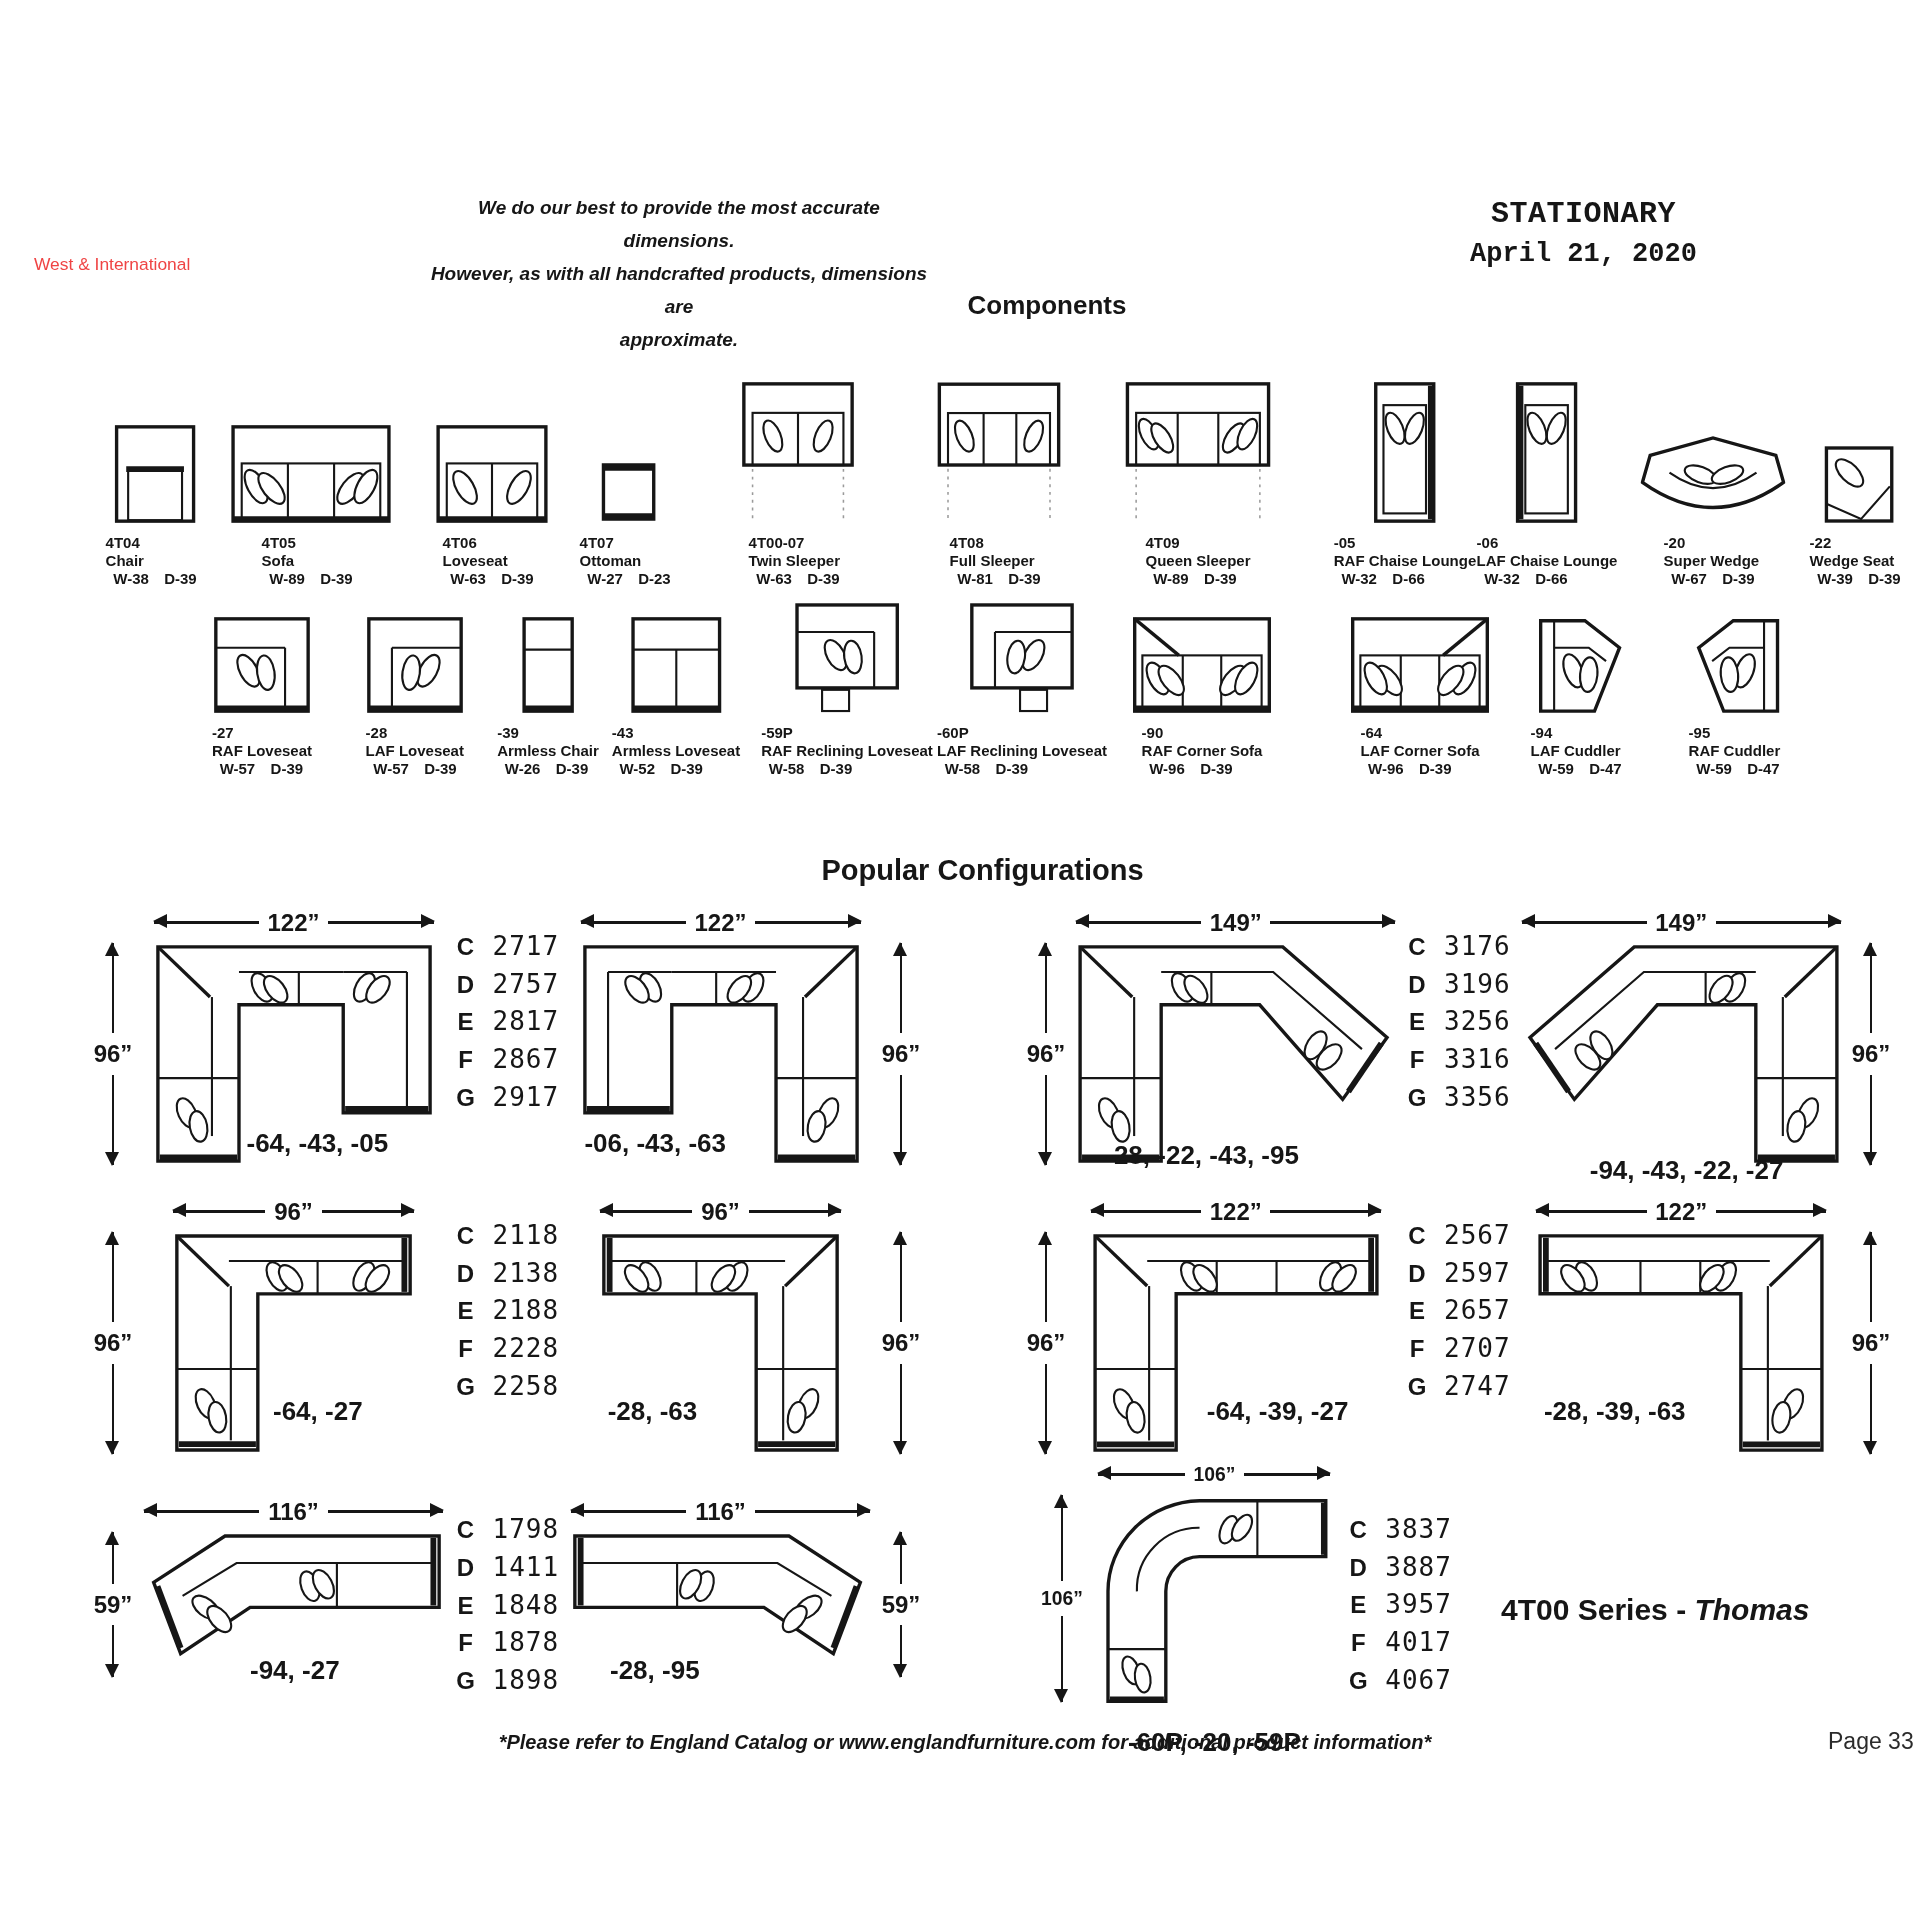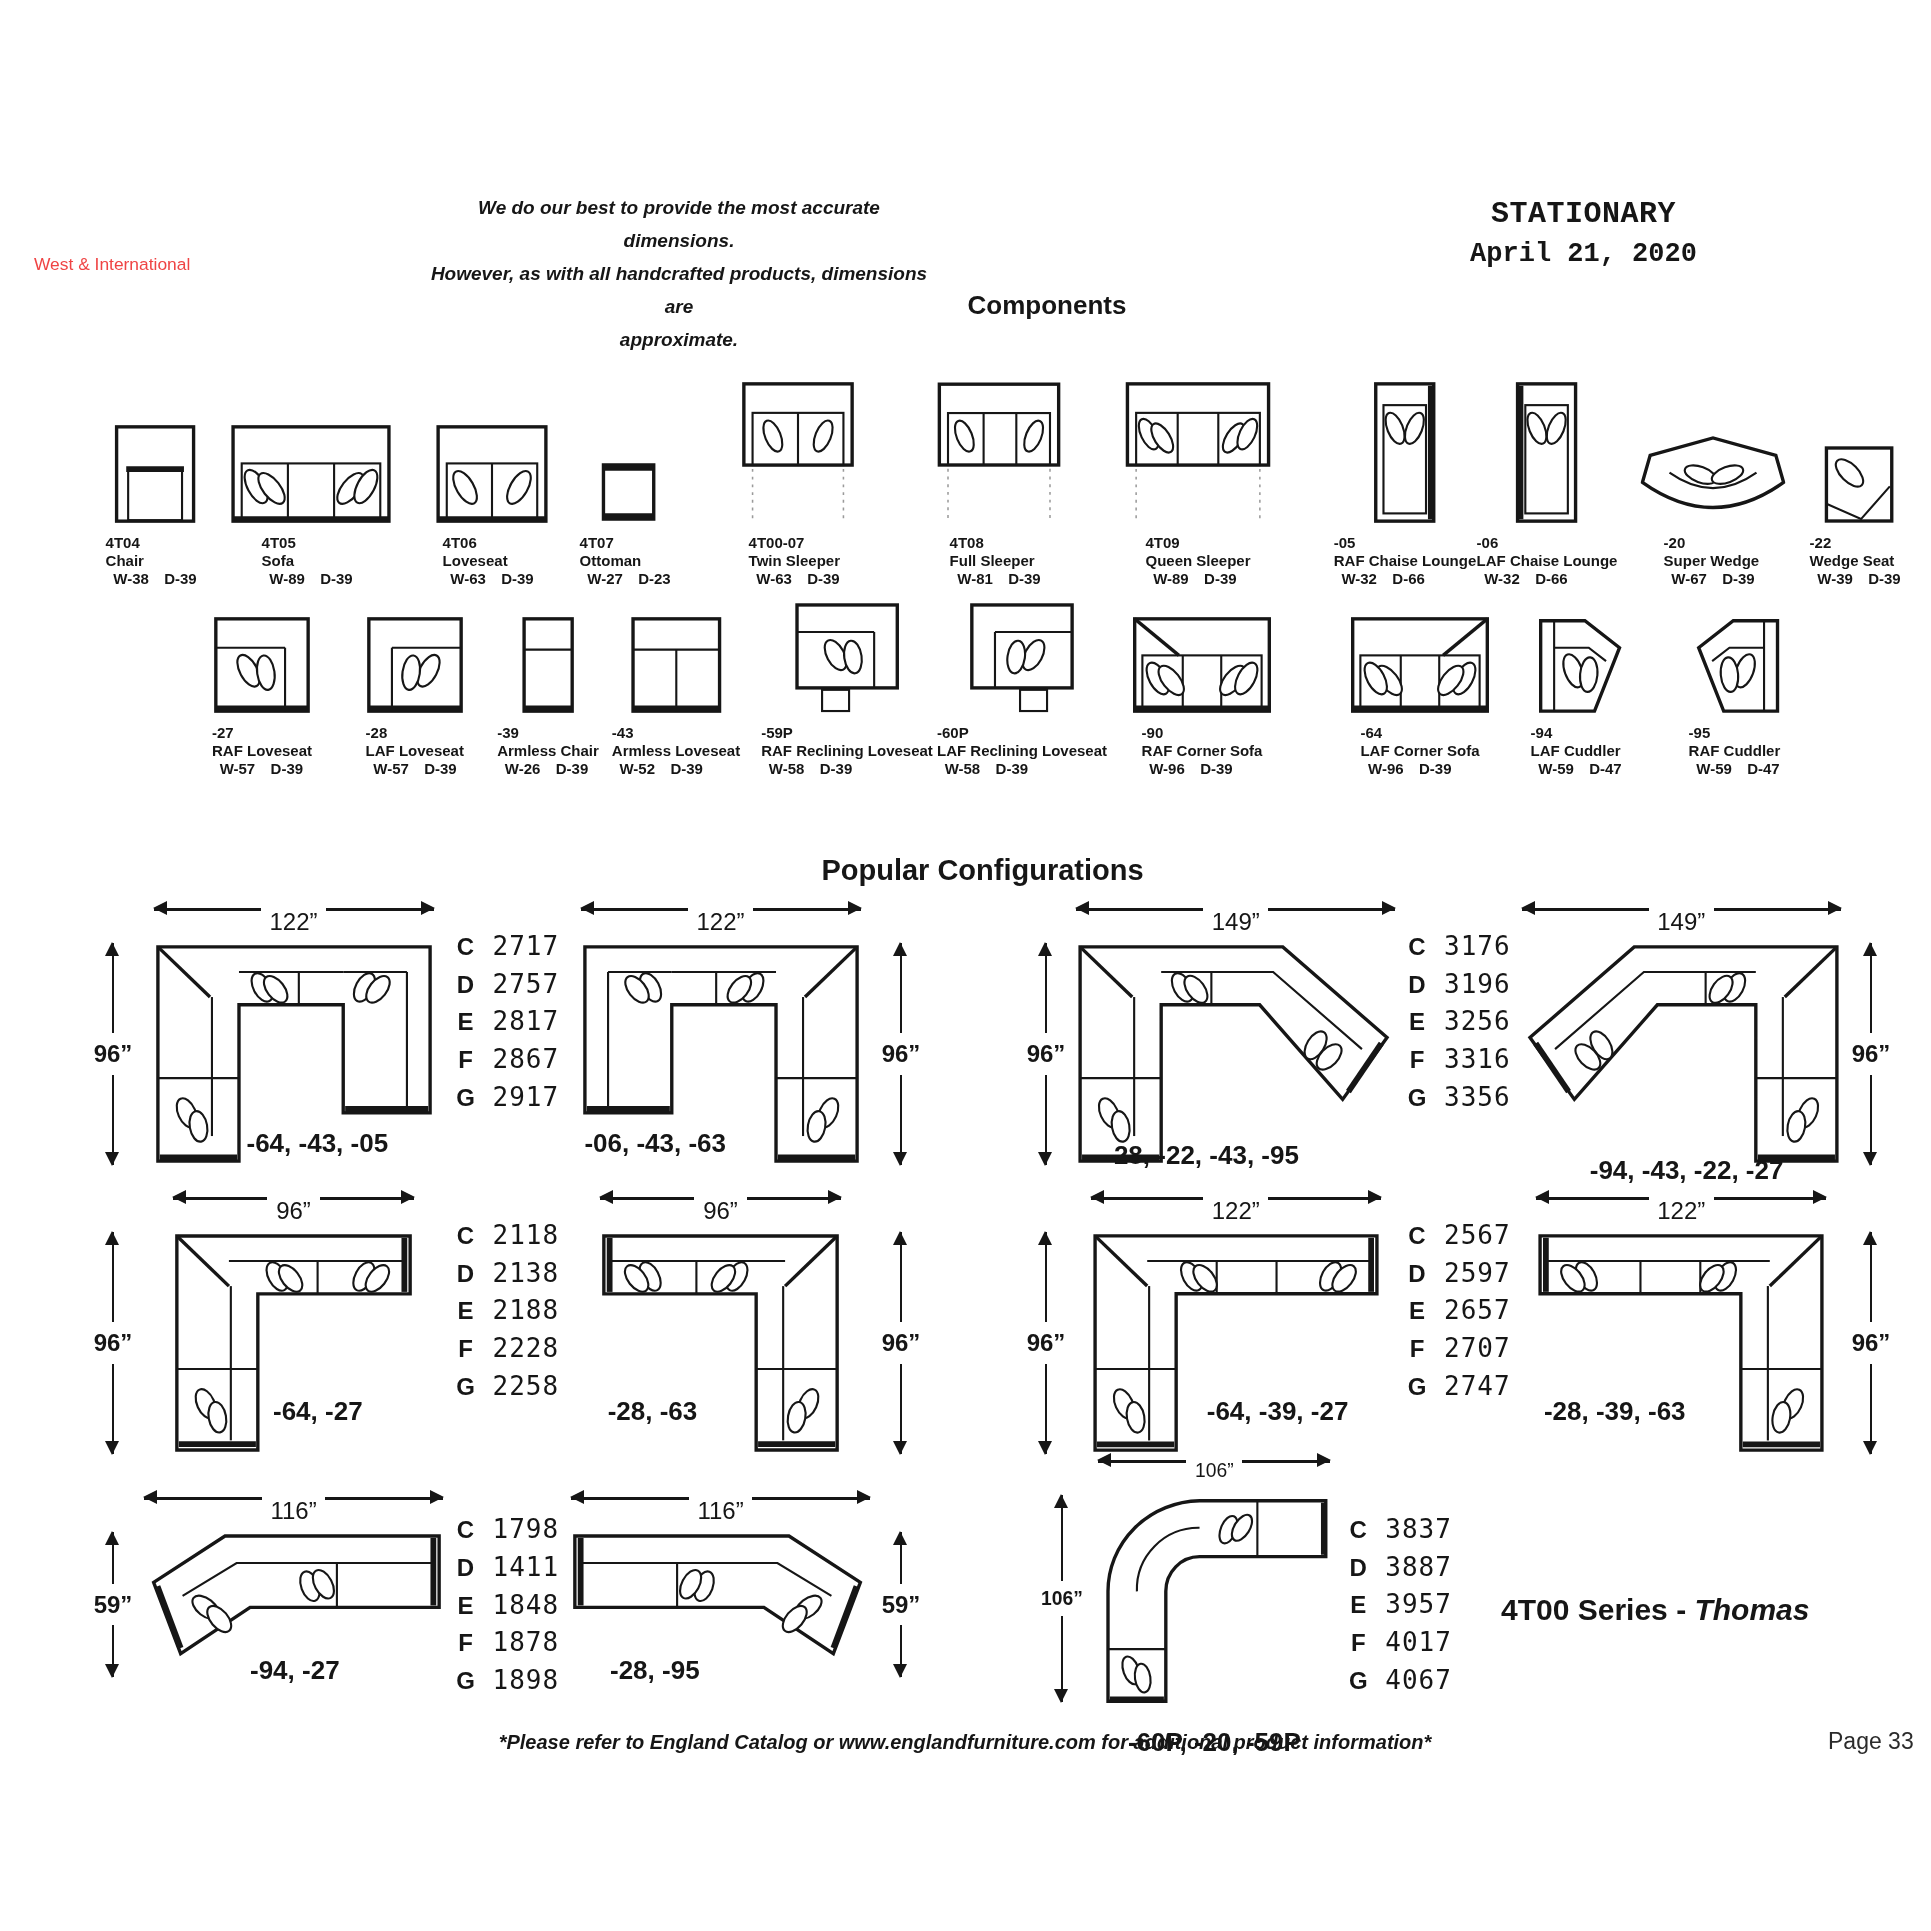--- a/index.html
+++ b/index.html
@@ -27,21 +27,21 @@
   .row2{top:601px;}
   .comp{position:absolute;display:flex;flex-direction:column;align-items:center;transform:translateX(-50%);}
   .fig{height:145px;display:flex;align-items:flex-end;justify-content:center;}
   .fig2{height:114px;display:flex;align-items:flex-end;justify-content:center;}
   .clabel{margin-top:8.7px;font-weight:700;font-size:15px;line-height:18.3px;white-space:nowrap;}
   .cdims span{margin:0 7.7px;}
 
   .grp{position:absolute;display:flex;justify-content:space-between;align-items:flex-start;}
   .dblk{position:relative;display:flex;flex-direction:column;align-items:center;}
   .dblk svg{margin-top:5.8px;}
-  .dimh{display:flex;height:29px;font-weight:400;font-size:24px;width:100%;}
+  .dimh{display:flex;align-items:center;height:29px;font-weight:700;font-size:24px;width:100%;}
   .dimh .ln{flex:1;height:2.9px;background:#161616;position:relative;}
   .dimh .ln.l::before{content:"";position:absolute;left:-1px;top:-6.8px;border-right:14.5px solid #161616;
         border-top:7.7px solid transparent;border-bottom:7.7px solid transparent;}
   .dimh .ln.r::after{content:"";position:absolute;right:-1px;top:-6.8px;border-left:14.5px solid #161616;
         border-top:7.7px solid transparent;border-bottom:7.7px solid transparent;}
   .dimh .lbl{padding:0 8.7px;white-space:nowrap;}
   .dimv{display:flex;flex-direction:column;align-items:center;width:42px;font-weight:700;font-size:24px;}
   .dimv .ln{flex:1;width:2.9px;background:#161616;position:relative;}
   .dimv .ln.t::before{content:"";position:absolute;top:-1px;left:-6.8px;border-bottom:14.5px solid #161616;
         border-left:7.7px solid transparent;border-right:7.7px solid transparent;}

